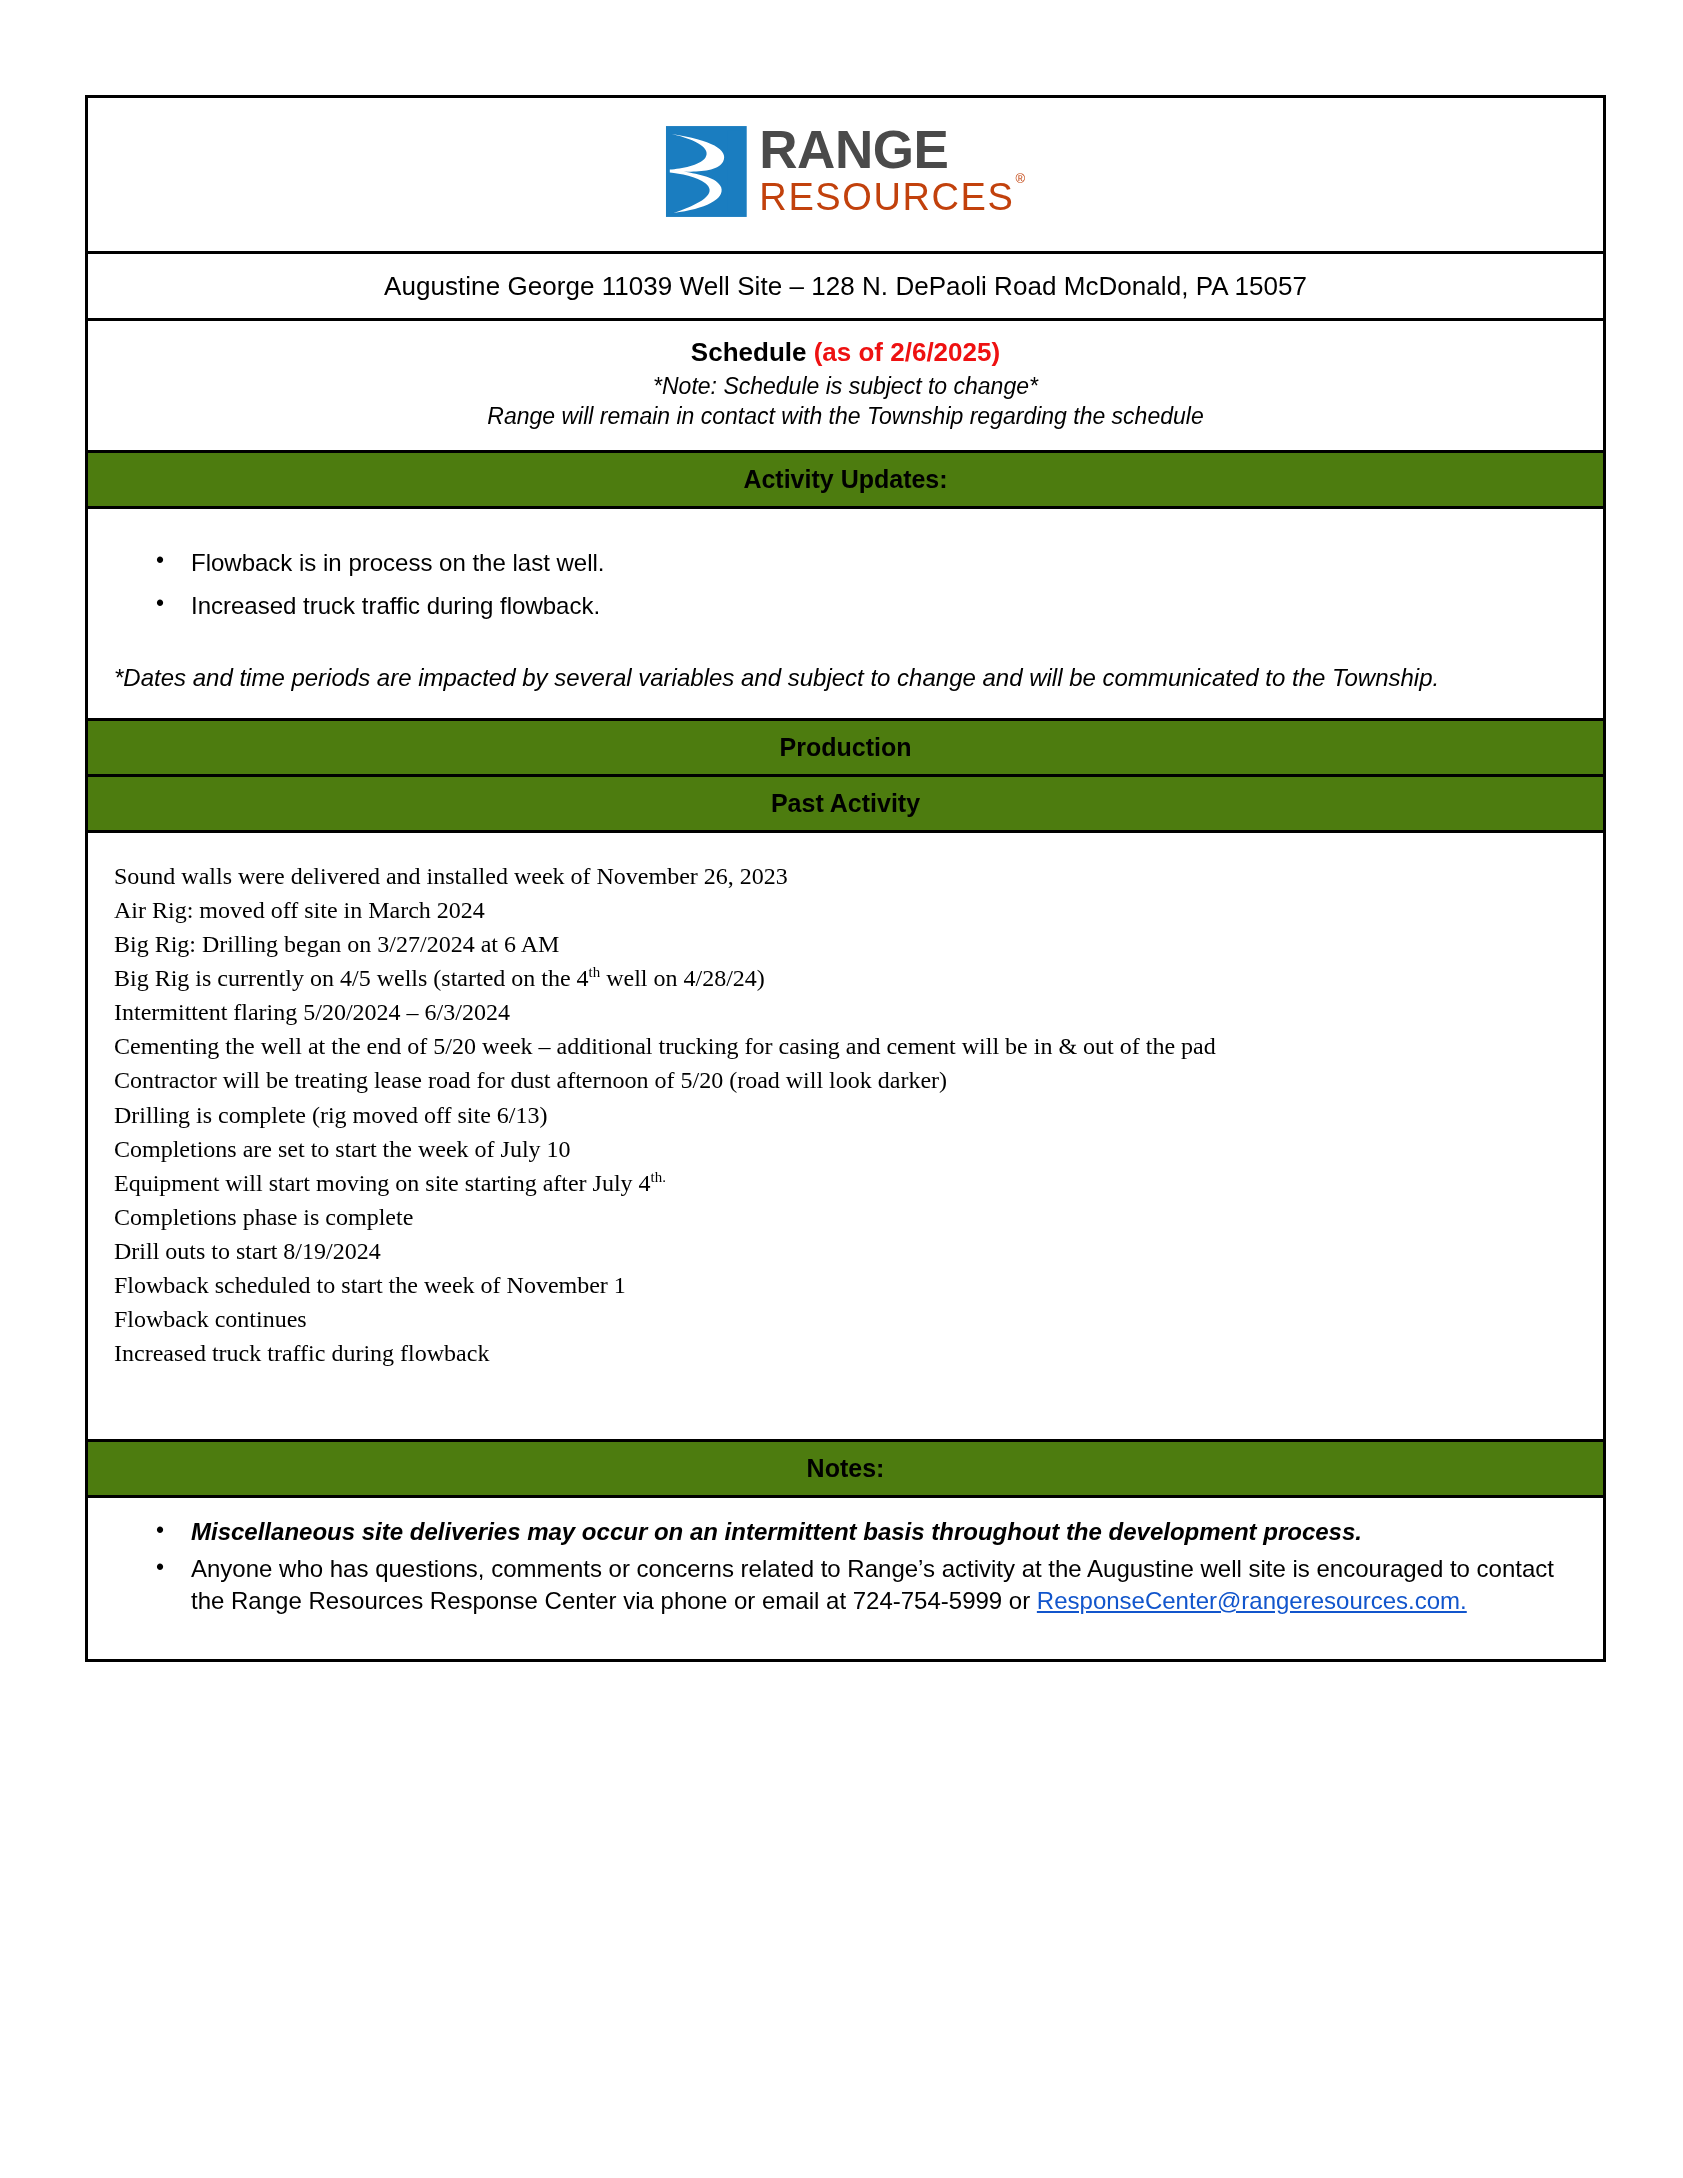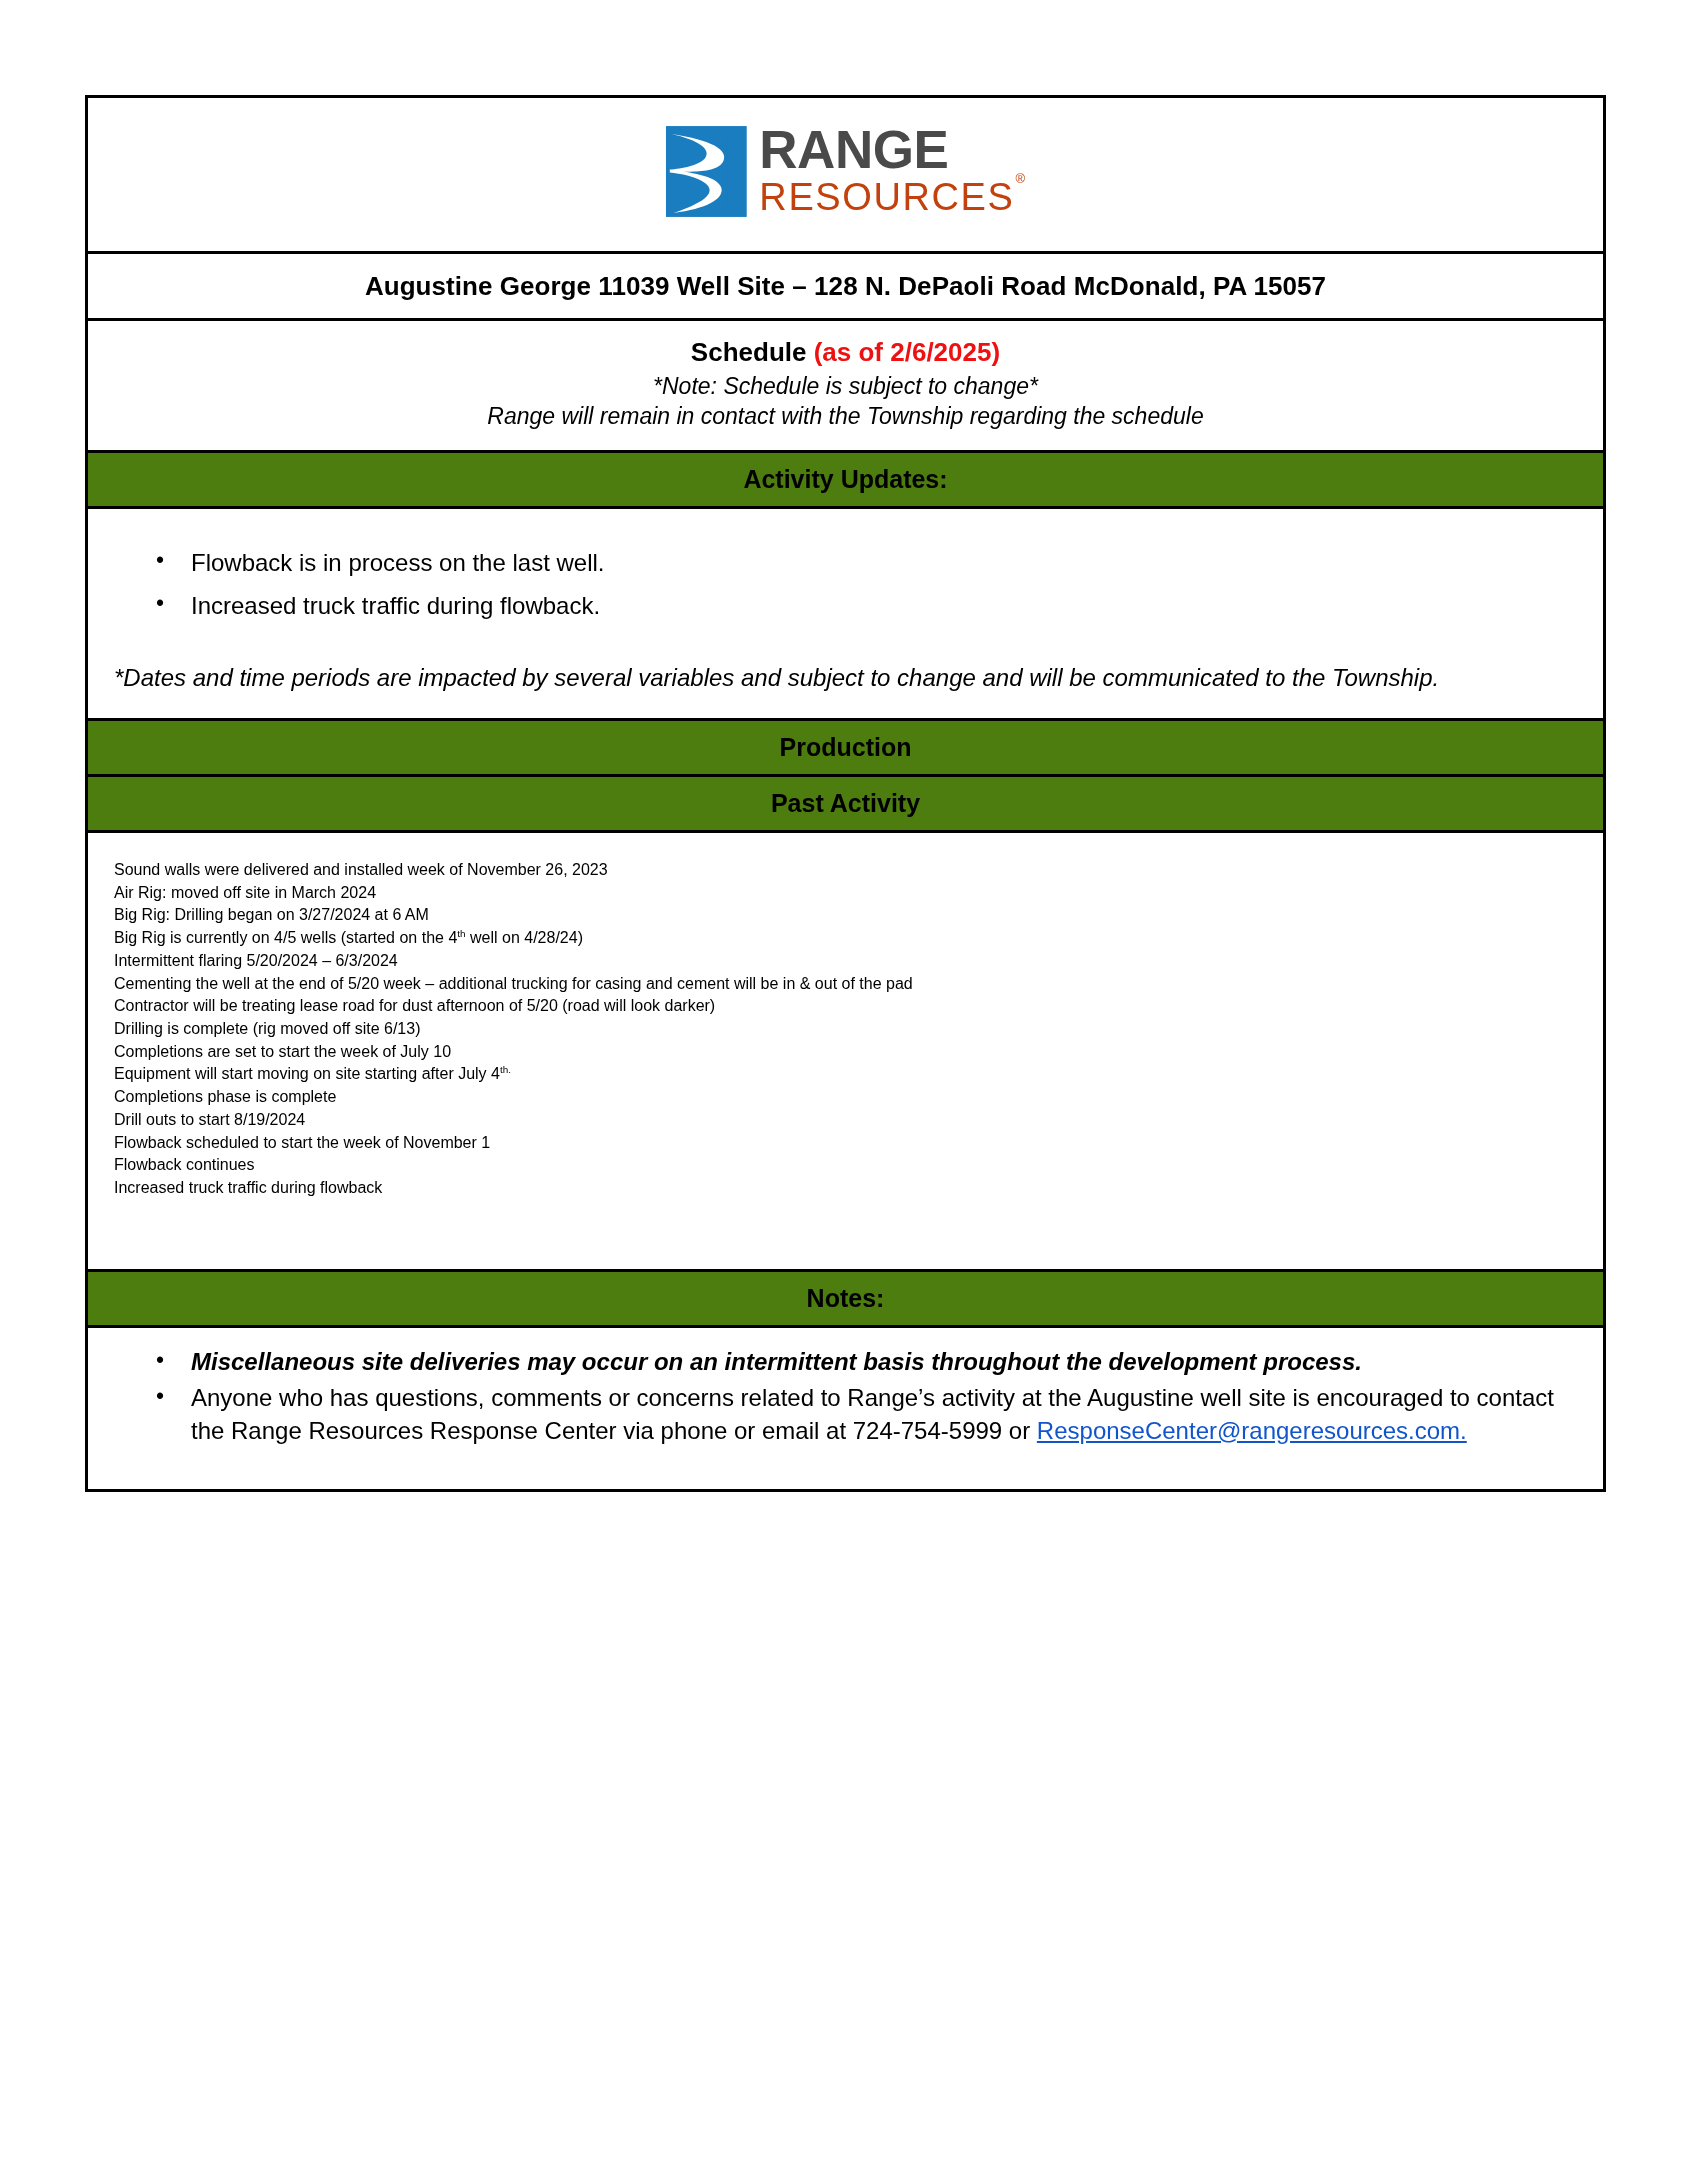--- a/index.html
+++ b/index.html
@@ -70,21 +70,21 @@
     left: 1px;
   }
 
   
   .site-title-cell {
     padding: 17px 20px 16px 20px;
     text-align: center;
   }
   .site-title {
     font-size: 26px;
-    font-weight: bold;
+    font-weight: normal;
     color: #000000;
     letter-spacing: 0.05px;
   }
 
   
   .schedule-cell {
     padding: 16px 20px 18px 20px;
     text-align: center;
   }
   .sched-line1 {
@@ -144,23 +144,24 @@
   .prod-text { font-size: 24px; margin-top: 10px; }
   .prod-note {
     font-style: italic;
     margin-top: 36px;
     font-size: 24px;
   }
   .past-cell {
     padding: 26px 26px 69px 26px;
   }
   .past-line {
-    font-size: 16px;
+    font-size: 24px;
     line-height: 1.42;
     color: #000000;
+    font-family: Liberation Serif, serif;
   }
   sup { font-size: 0.62em; vertical-align: super; line-height: 0; }
 
   .notes-cell {
     padding: 14px 26px 38px 26px;
   }
   .notes-list {
     margin: 4px 0 0 0;
     padding: 0;
     list-style: none;

